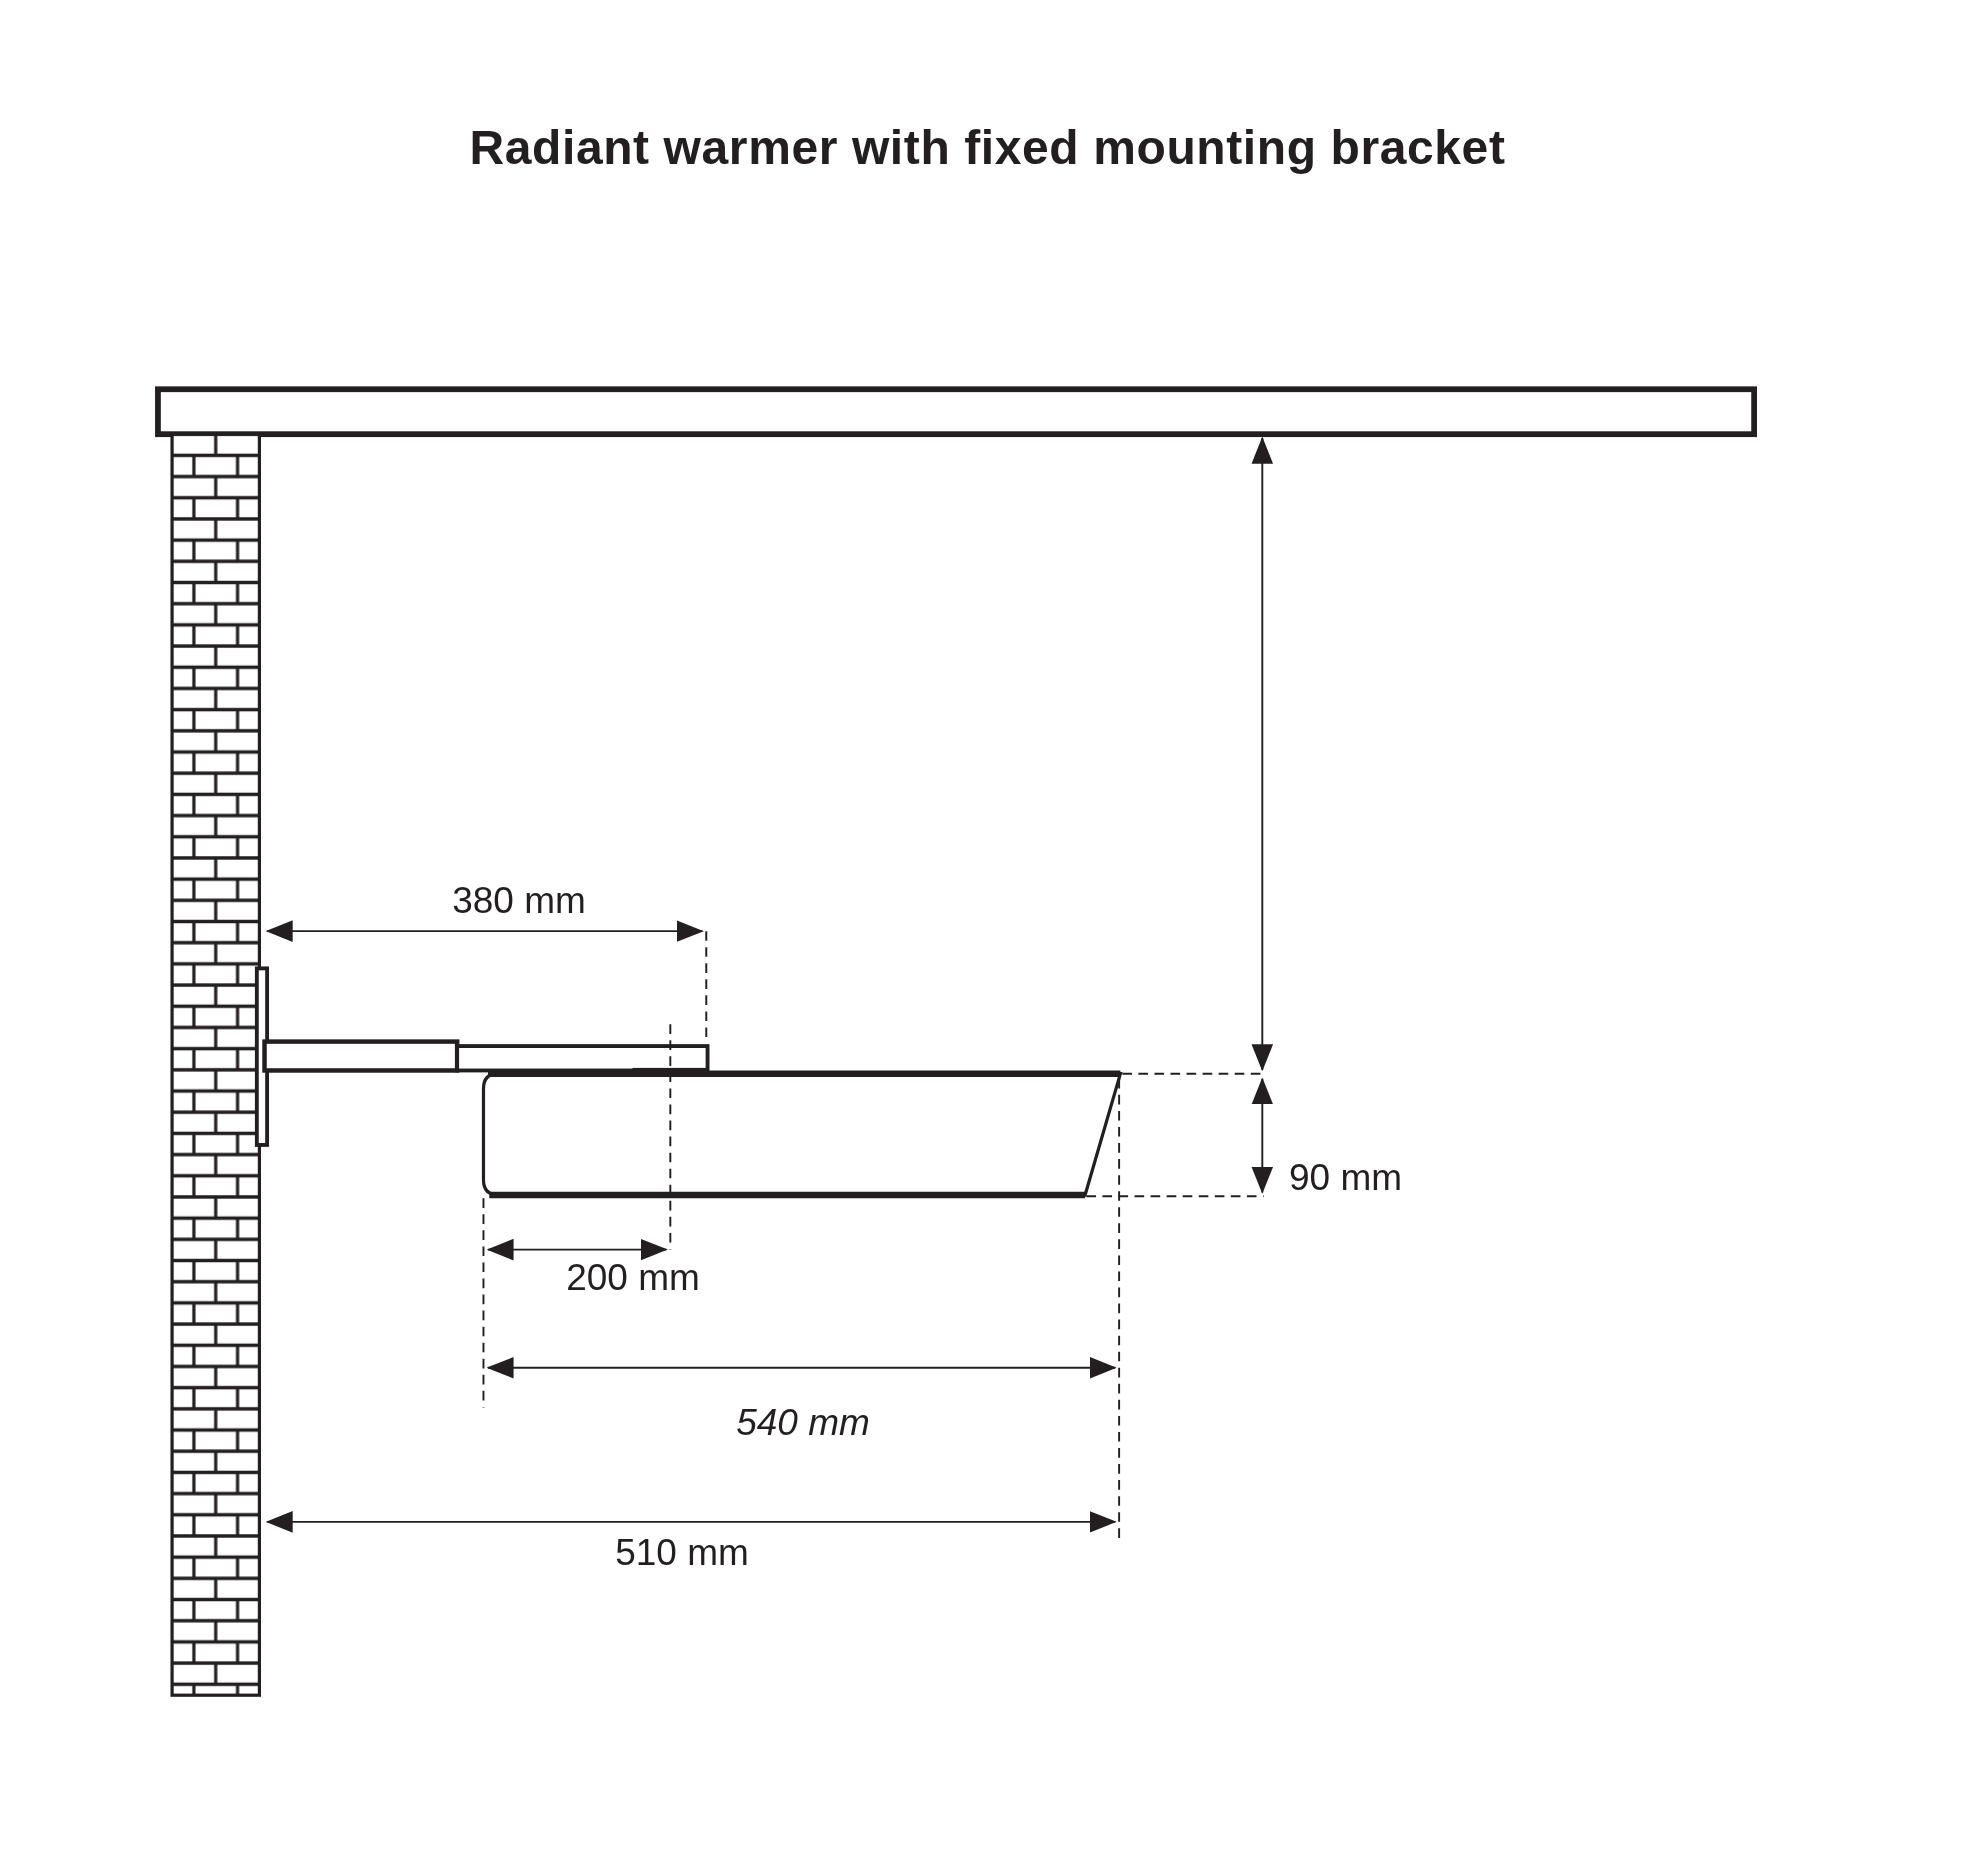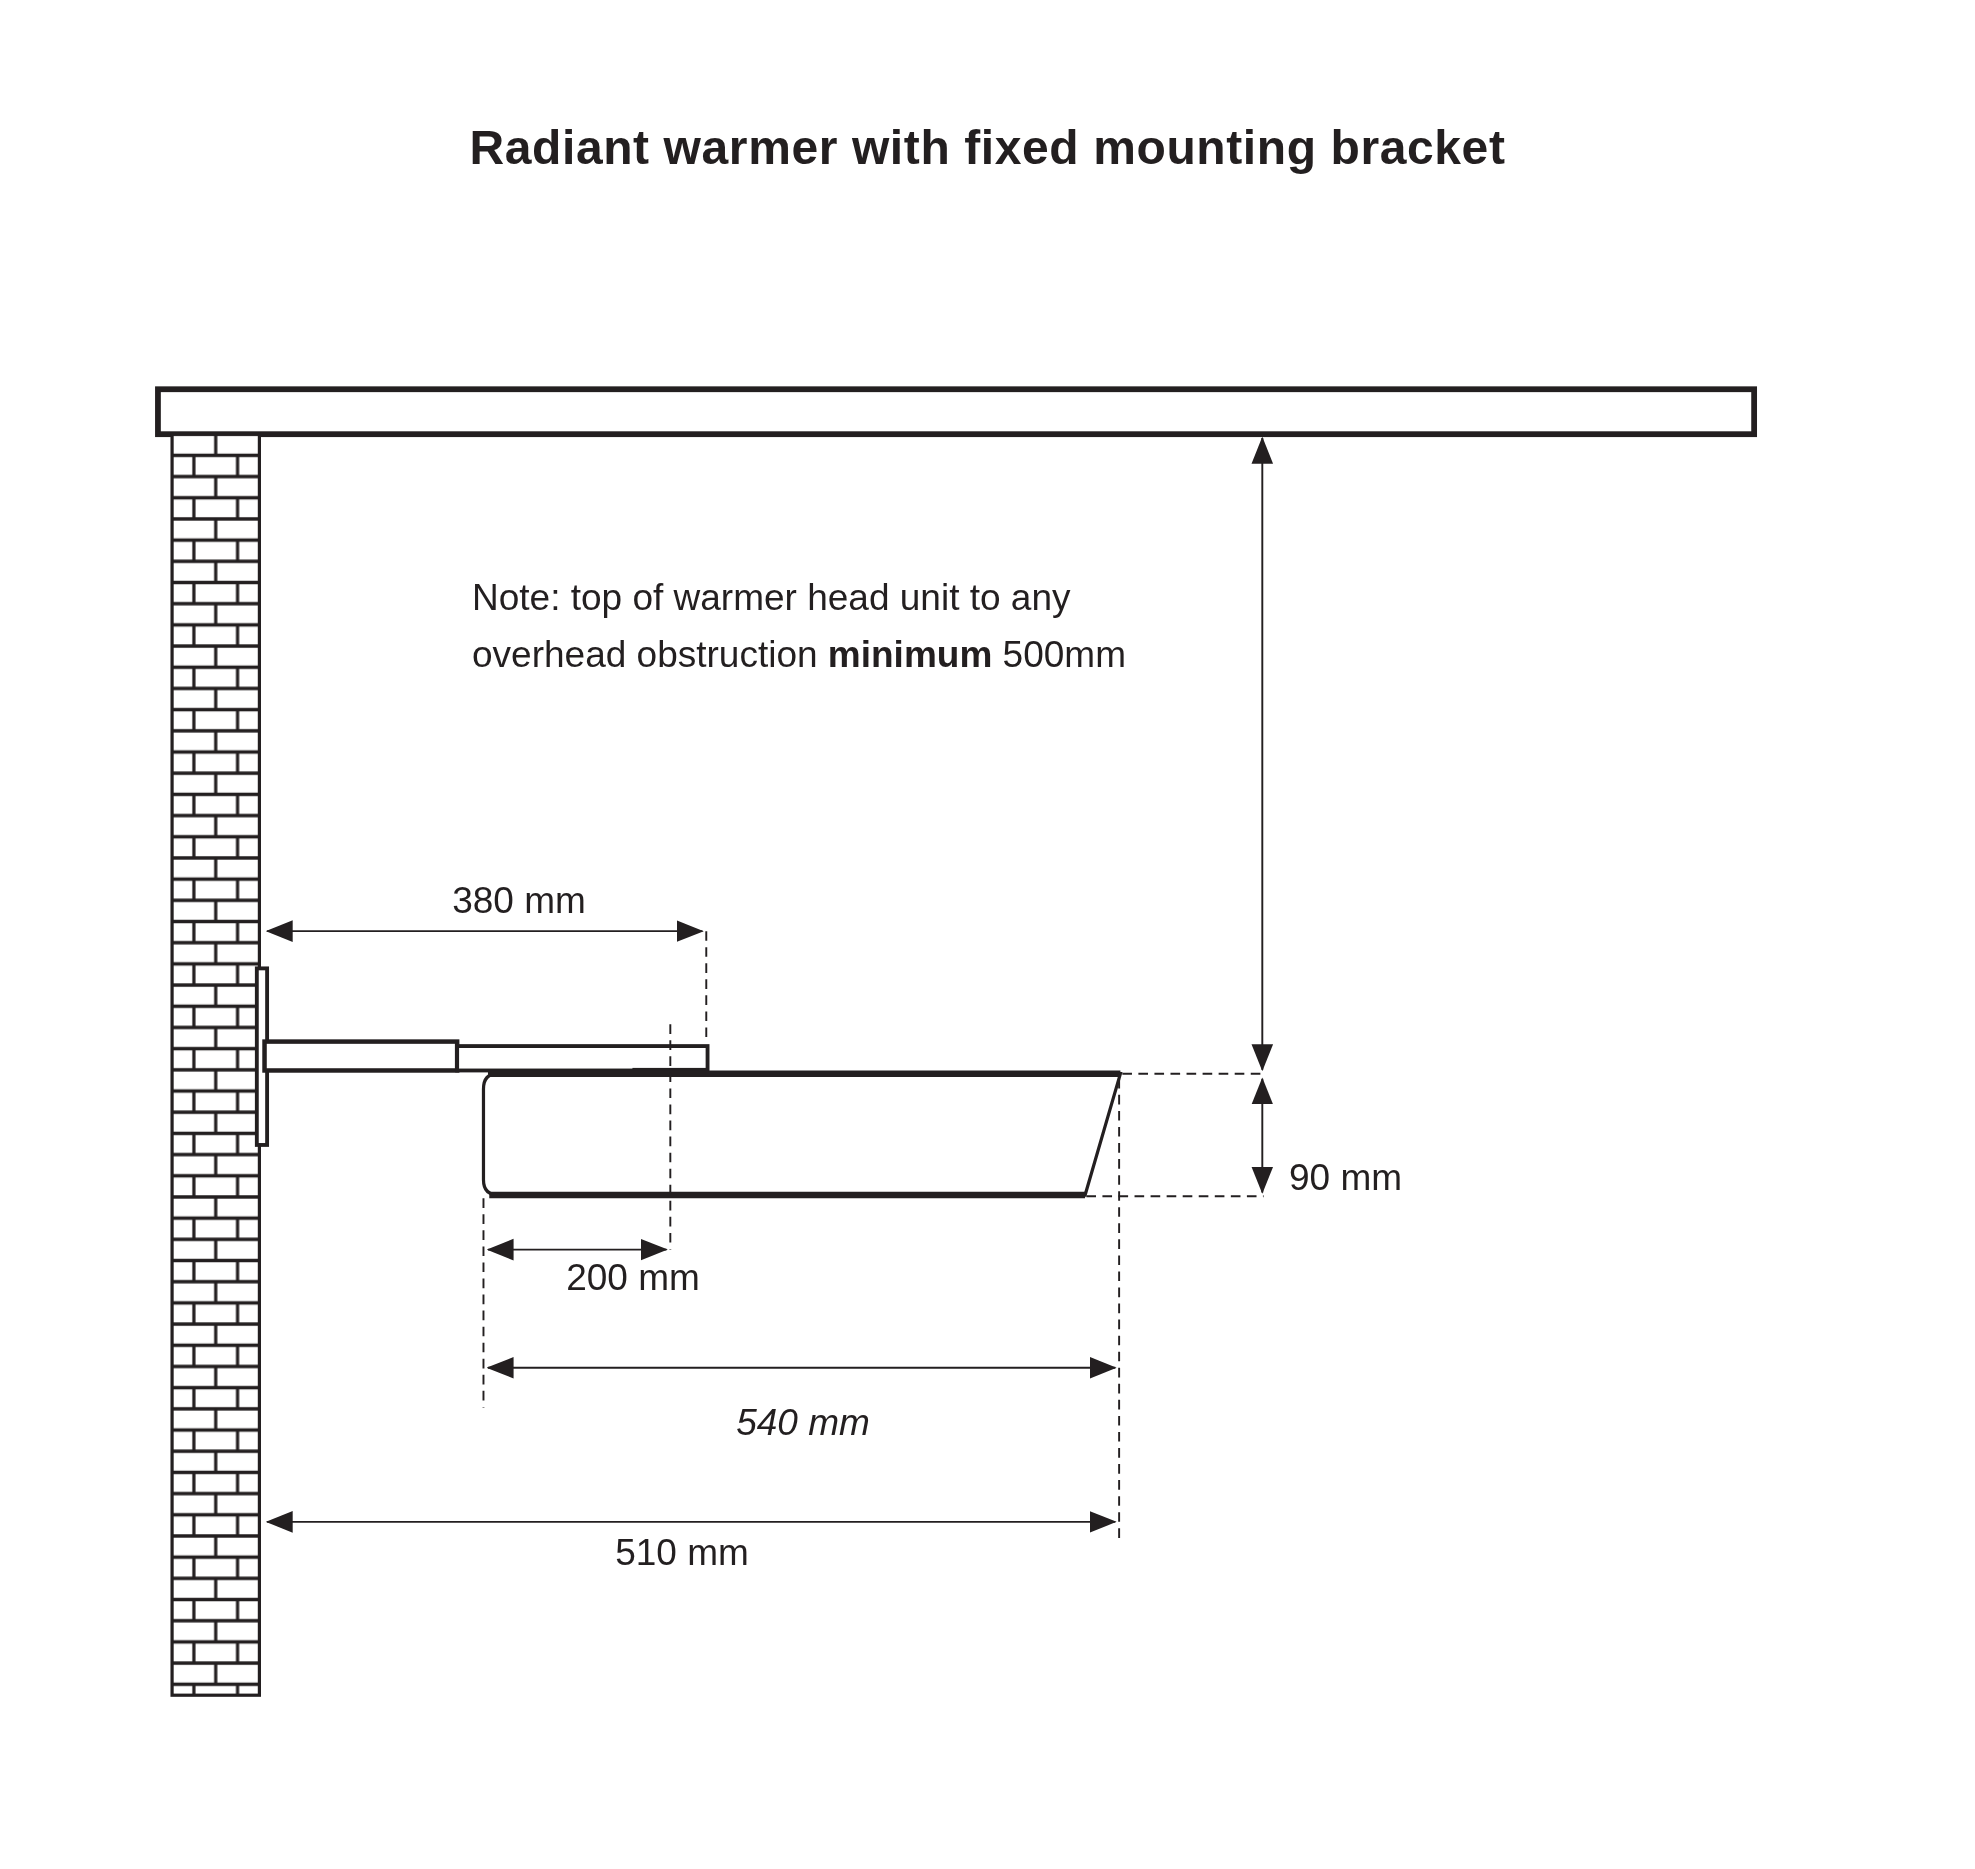--- a/index.html
+++ b/index.html
@@ -97,24 +97,20 @@
       <line x1="1966" y1="682" x2="1966" y2="1666" marker-start="url(#arrowHead)" marker-end="url(#arrowHead)"></line>
       <line x1="1966" y1="1680" x2="1966" y2="1857" marker-start="url(#arrowHead)" marker-end="url(#arrowHead)"></line>
       <line x1="760" y1="1946" x2="1038" y2="1946" marker-start="url(#arrowHead)" marker-end="url(#arrowHead)"></line>
       <line x1="760" y1="2130" x2="1737" y2="2130" marker-start="url(#arrowHead)" marker-end="url(#arrowHead)"></line>
       <line x1="416" y1="2370" x2="1737" y2="2370" marker-start="url(#arrowHead)" marker-end="url(#arrowHead)"></line>
     </g>
   </svg>
 
   <div class="page-title">Radiant warmer with fixed mounting bracket</div>
 
-  <div class="note-block">
-    <div>Note: top of warmer head unit to any</div>
-    <div><span>overhead obstruction</span> <span class="bold">minimum</span> <span>500mm</span></div>
-  </div>
 
   <div class="dim-label dim-center" style="left:519px; top:880px;">380 mm</div>
   <div class="dim-label" style="left:1289px; top:1117px;margin-top:40px;">90 mm</div>
   <div class="dim-label dim-center" style="left:633px; top:1257px;">200 mm</div>
   <div class="dim-label dim-center" style="left:803px; top:1402px;font-style:italic;">540 mm</div>
   <div class="dim-label dim-center" style="left:682px; top:1532px;">510 mm</div>
 
 </div>
 
 

